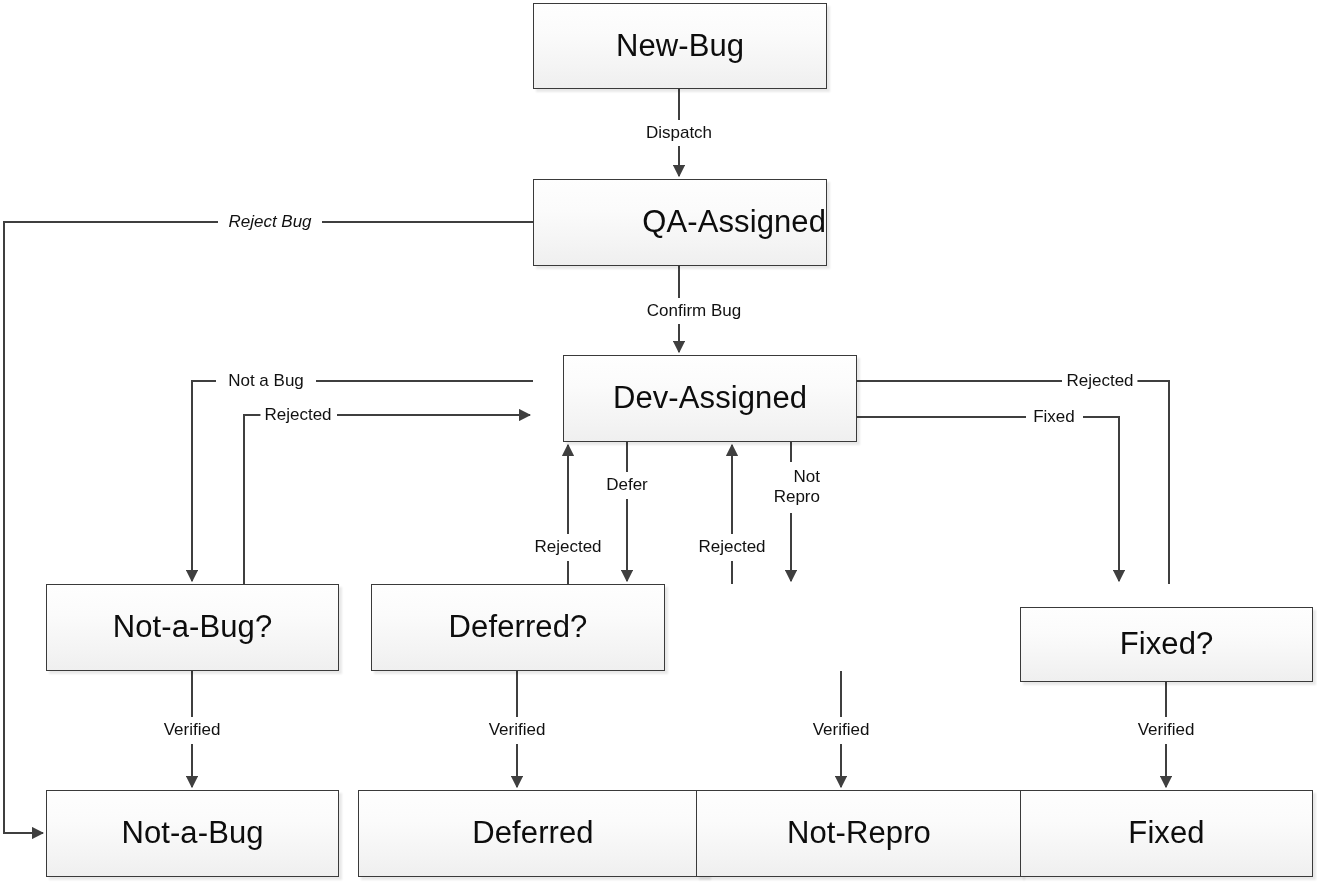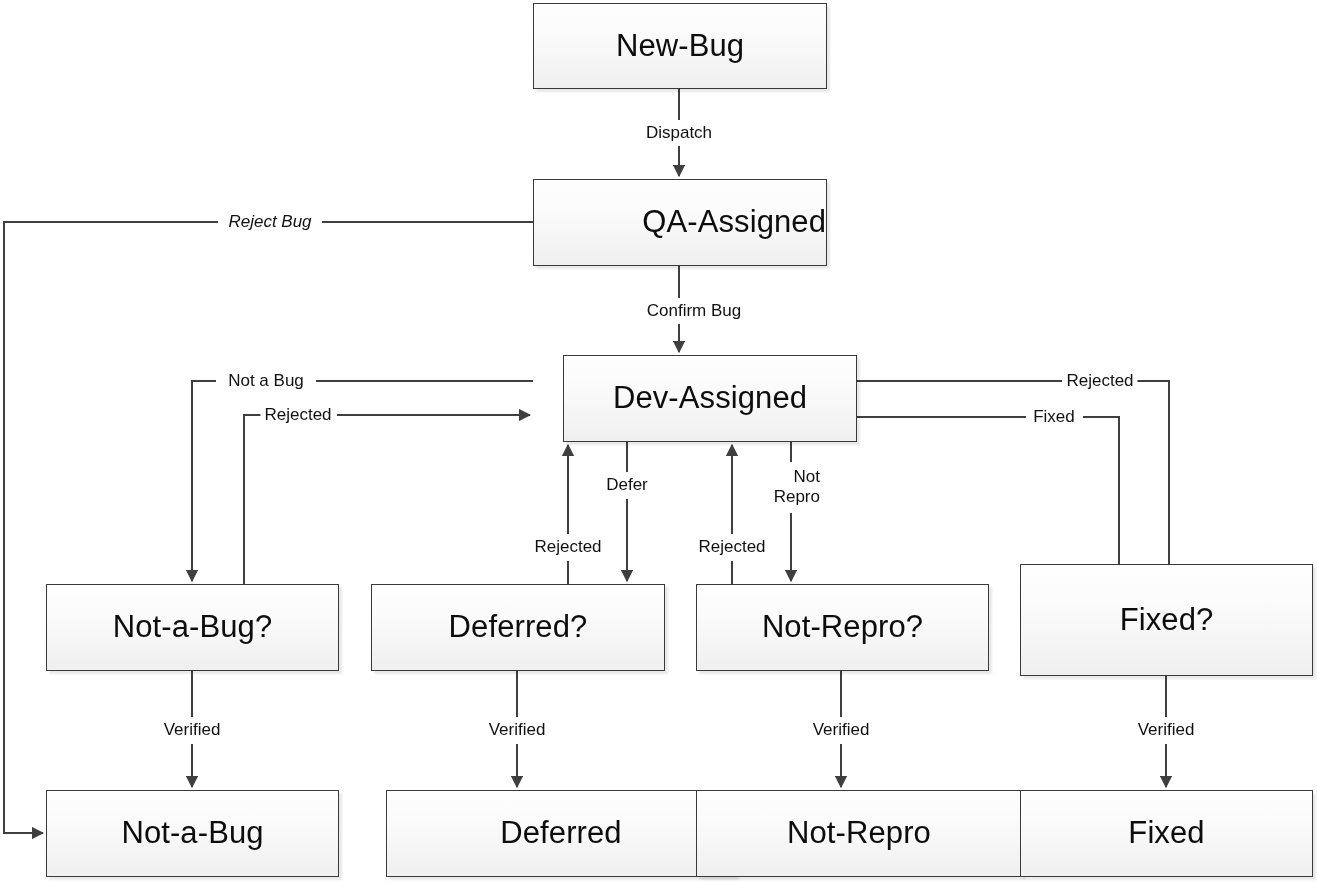--- a/index.html
+++ b/index.html
@@ -136,33 +136,30 @@
   </div>
 
   <div class="node" style="left:371px; top:584px; width:294px; height:87px;">
     <span class="node-label">Deferred?</span>
   </div>
 
   <div class="node" style="left:46px; top:584px; width:293px; height:87px;">
     <span class="node-label">Not-a-Bug?</span>
   </div>
 
-  <div class="node" style="left:696px; top:584px; width:293px; height:87px;">
-    <span class="node-label">Not-Repro?</span>
-  </div>
 
-  <div class="node" style="left:1020px; top:564px; width:293px; height:112px;">
+  <div class="node" style="left:1020px; top:607px; width:293px; height:75px;">
     <span class="node-label">Fixed?</span>
   </div>
 
   <div class="node" style="left:46px; top:790px; width:293px; height:87px;">
     <span class="node-label">Not-a-Bug</span>
   </div>
 
-  <div class="node" style="left:386px; top:790px; width:350px; height:87px;text-align:center;">
+  <div class="node" style="left:358px; top:790px; width:350px; height:87px;text-align:center;">
     <span class="node-label">Deferred</span>
   </div>
 
   <div class="node" style="left:696px; top:790px; width:326px; height:87px;text-align:center;">
     <span class="node-label">Not-Repro</span>
   </div>
 
   <div class="node" style="left:1020px; top:790px; width:293px; height:87px;">
     <span class="node-label">Fixed</span>
   </div>

